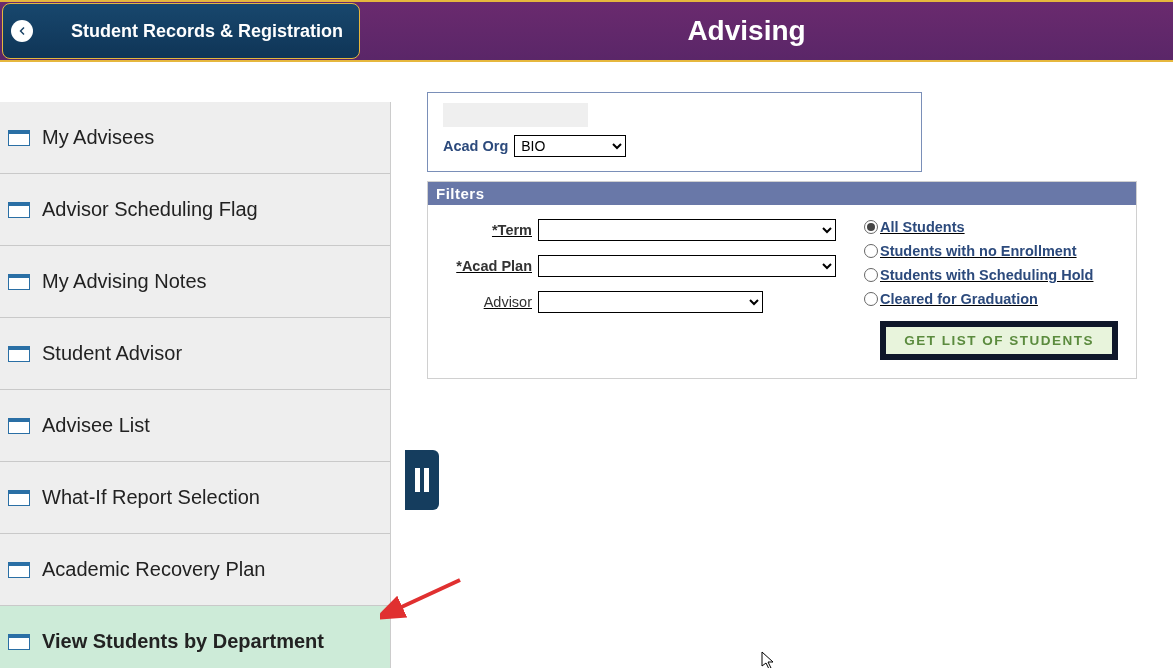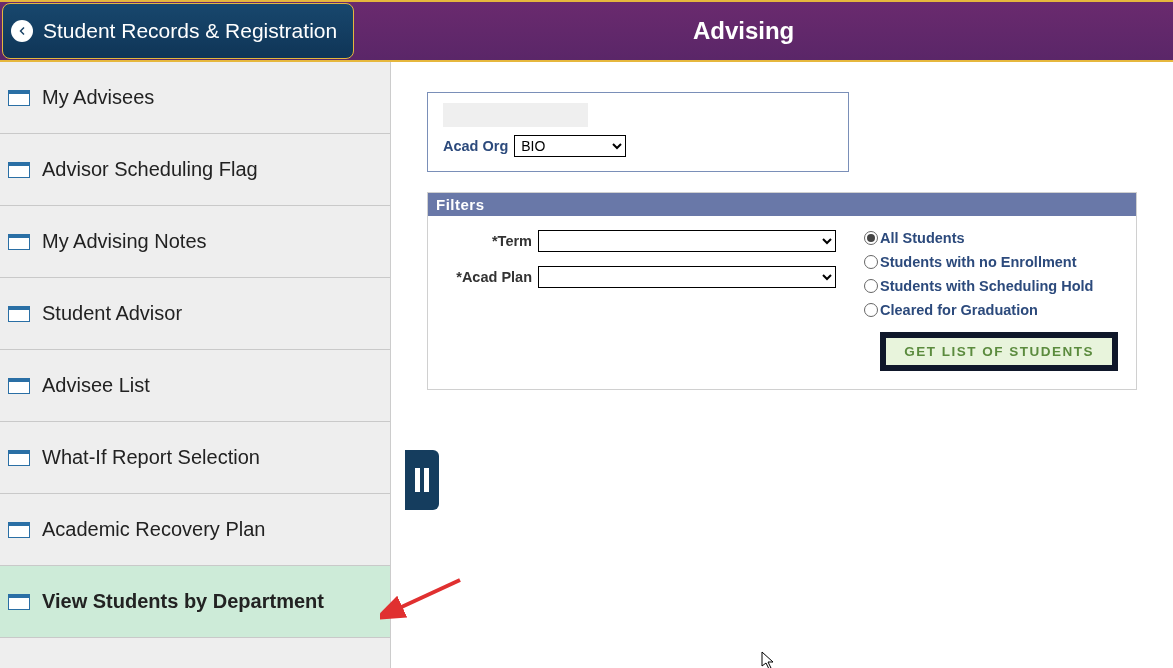--- a/index.html
+++ b/index.html
@@ -2,47 +2,47 @@
 <html><head>
 <meta charset="utf-8">
 <style>
 * { box-sizing: border-box; margin: 0; padding: 0; }
 body { font-family: Arial, Helvetica, sans-serif; font-size: 14px; background: #fff; width: 1173px; height: 668px; overflow: hidden; position: relative; }
 
 .header-bar { display: flex; align-items: center; height: 62px; background: linear-gradient(#6a2a6e, #5a2668); border-top: 2px solid #e6b73d; border-bottom: 2px solid #e6b73d; }
 .back-pill { display: flex; align-items: center; gap: 10px; height: 56px; margin: 2px 0 2px 2px; padding: 0 16px 0 8px; background: linear-gradient(#18476d, #0f3557); border: 1px solid #e6b73d; border-radius: 8px; }
 .back-btn { width: 22px; height: 22px; border-radius: 50%; background: #fff; display: flex; align-items: center; justify-content: center; cursor: pointer; }
 .back-btn svg { width: 12px; height: 12px; fill: #163f63; }
-.back-title { color: #fff; font-weight: normal; font-size: 21px; }
-.page-title { flex: 1; text-align: center; color: #fff; font-weight: bold; font-size: 24px; padding-right: 40px; }
+.back-title { color: #fff; font-weight: bold; font-size: 18px; margin-left: 28px; }
+.page-title { flex: 1; text-align: center; color: #fff; font-weight: bold; font-size: 28px; padding-right: 40px; }
 
 .layout { display: flex; height: calc(100% - 62px); }
-.sidebar { width: 405px; background: #eeeeee; border-right: 1px solid #ccc; position: relative; }
+.sidebar { width: 405px; background: #eeeeee; border-right: 1px solid #ccc; position: relative; margin-top: 40px; }
 .nav-item { display: flex; align-items: center; gap: 12px; height: 72px; padding: 0 8px; border-bottom: 1px solid #c9c9c9; font-size: 20px; color: #222; cursor: pointer; background: #eeeeee; }
 .nav-item.active { background: #cdebd8; font-weight: bold; }
 .nav-icon { width: 22px; height: 16px; display: inline-block; position: relative; }
 .nav-icon::before { content: ""; position: absolute; inset: 0; background: #fff; border: 1px solid #2a6fa5; }
 .nav-icon::after { content: ""; position: absolute; top: 0; left: 0; right: 0; height: 4px; background: #2a6fa5; }
 
 .collapse-tab { position: absolute; left: 405px; top: 450px; width: 34px; height: 60px; background: #153d5e; border-radius: 0 6px 6px 0; display: flex; align-items: center; justify-content: center; color: #fff; font-weight: bold; font-size: 18px; cursor: pointer; }
 .collapse-tab .bars { display: flex; gap: 4px; }
 .collapse-tab .bars span { display: block; width: 5px; height: 24px; background: #fff; }
 
 .content { flex: 1; padding: 30px 36px; position: relative; }
-.top-box { border: 1px solid #7a8fb8; width: 422px; padding: 10px 5px 14px 15px; margin-bottom: 20px; }
+.top-box { border: 1px solid #7a8fb8; width: 495px; padding: 10px 5px 14px 15px; margin-bottom: 9px; }
 .redacted { width: 145px; height: 24px; background: #efefef; margin-bottom: 8px; }
 .field-row { display: flex; align-items: center; gap: 6px; }
 .field-label { color: #2c4a7c; font-weight: bold; font-size: 14.5px; }
 select.small { border: 1.5px solid #000; background: #fff; height: 22px; font-size: 14px; padding: 0 2px; width: 112px; }
 select.wide { border: 1px solid #000; background: #fff; height: 22px; font-size: 13px; width: 298px; }
 select.med { border: 1px solid #000; background: #fff; height: 22px; font-size: 13px; width: 225px; }
 
 .filters-panel { width: 710px; border: 1px solid #d0d0d0; }
 .filters-header { background: #6978a8; color: #fff; font-weight: bold; padding: 3px 8px; font-size: 15px; letter-spacing: 0.5px; }
-.filters-body { display: flex; padding: 14px 18px 18px 18px; gap: 28px; }
+.filters-body { display: flex; padding: 14px 18px 18px 18px; gap: 28px; text-decoration: underline; }
 .left-col { flex: 0 0 auto; }
 .form-row { display: flex; align-items: center; margin-bottom: 14px; }
 .form-row .flabel { width: 92px; text-align: right; padding-right: 6px; color: #333; font-size: 14.5px; font-weight: bold; }
 .right-col { flex: 1; color: #2c4a7c; font-weight: bold; font-size: 14.5px; }
 .radio-row { display: flex; align-items: center; gap: 2px; margin-bottom: 8px; cursor: pointer; }
 .radio { width: 14px; height: 14px; border: 1.5px solid #666; border-radius: 50%; display: inline-flex; align-items: center; justify-content: center; flex: 0 0 auto; }
 .radio.checked::after { content: ""; width: 8px; height: 8px; background: #444; border-radius: 50%; }
 .get-btn { display: inline-block; margin-top: 6px; padding: 6px 18px; border: 6px solid #0f172a; background: #e8f4dc; color: #5b8b3e; font-weight: bold; letter-spacing: 1.5px; font-size: 13.5px; cursor: pointer; }
 
 .arrow-annot { position: absolute; left: 380px; top: 570px; pointer-events: none; }
@@ -122,20 +122,24 @@
       <div class="filters-body">
         <div class="left-col">
           <div class="form-row">
             <span class="flabel">*Term</span>
             <select class="wide"><option></option></select>
           </div>
           <div class="form-row">
             <span class="flabel">*Acad Plan</span>
             <select class="wide"><option></option></select>
           </div>
+          <div class="form-row">
+            <span class="flabel" style="font-weight:normal;">Advisor</span>
+            <select class="med"><option></option></select>
+          </div>
         </div>
         <div class="right-col">
           <div class="radio-row">
             <span class="radio checked"></span>
             <span>All Students</span>
           </div>
           <div class="radio-row">
             <span class="radio"></span>
             <span>Students with no Enrollment</span>
           </div>

